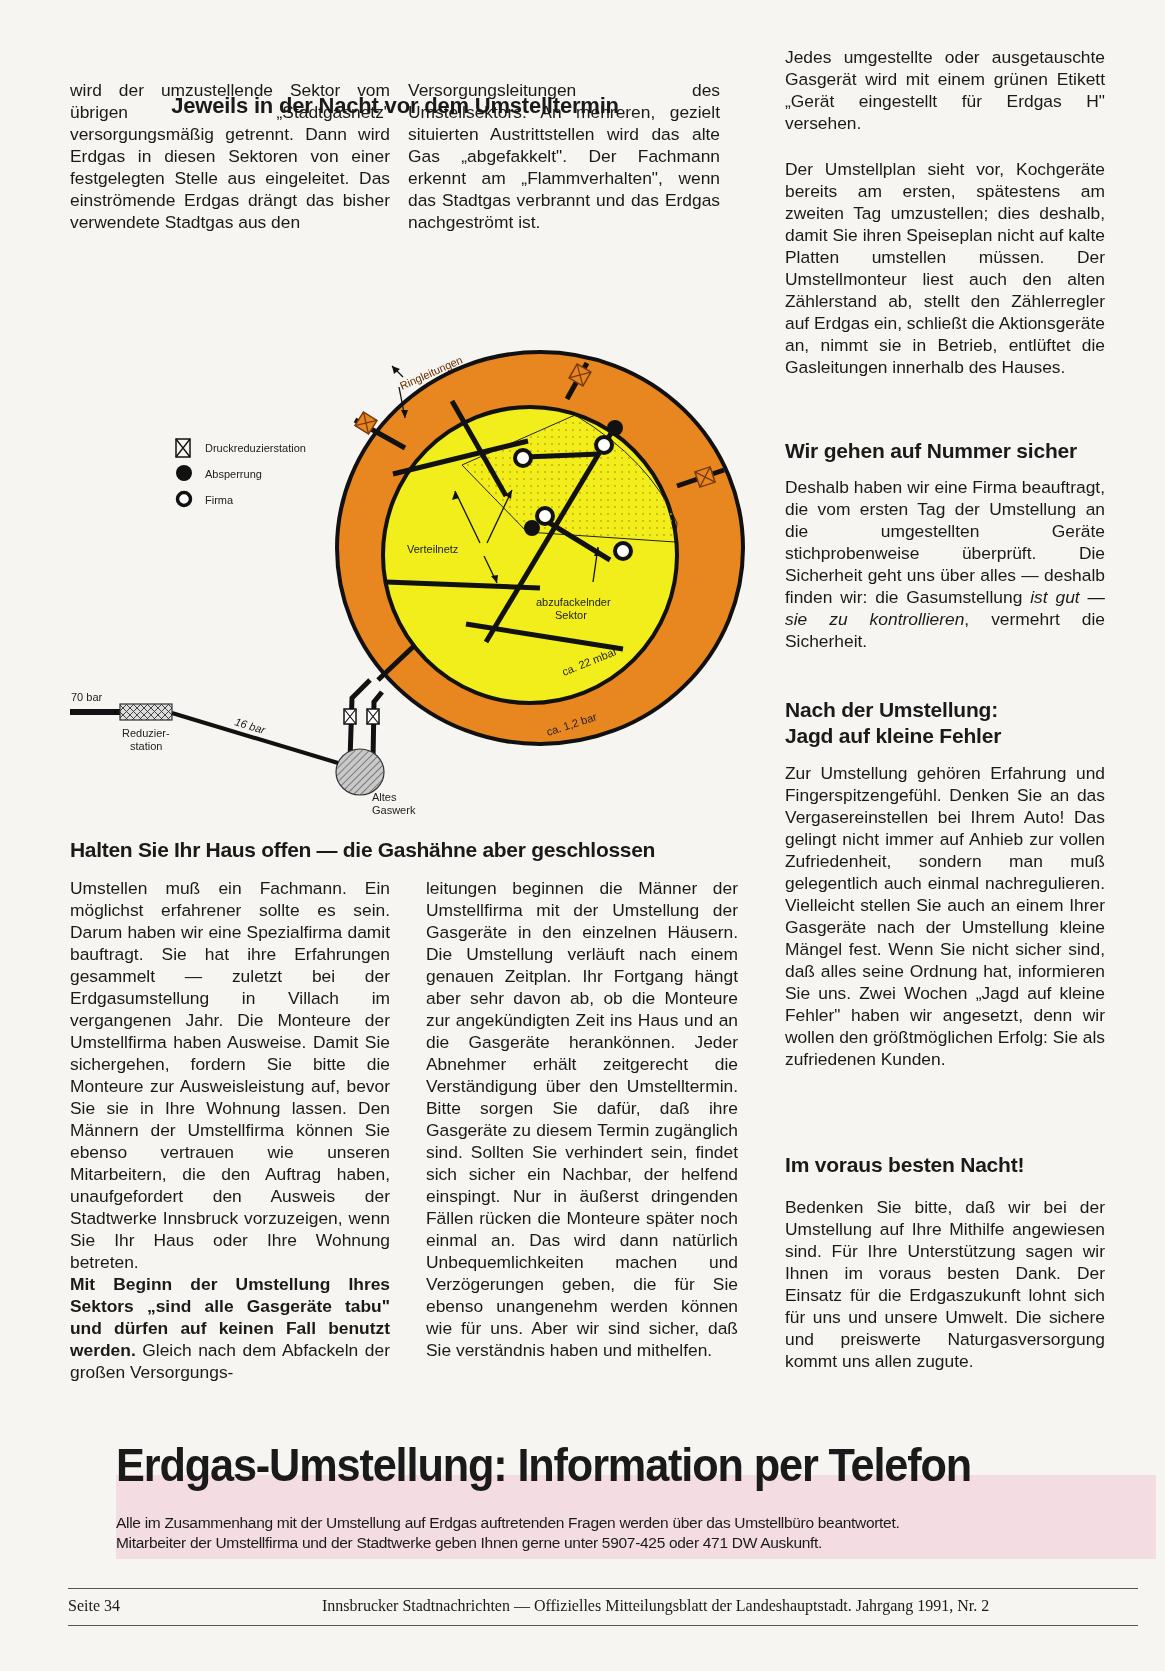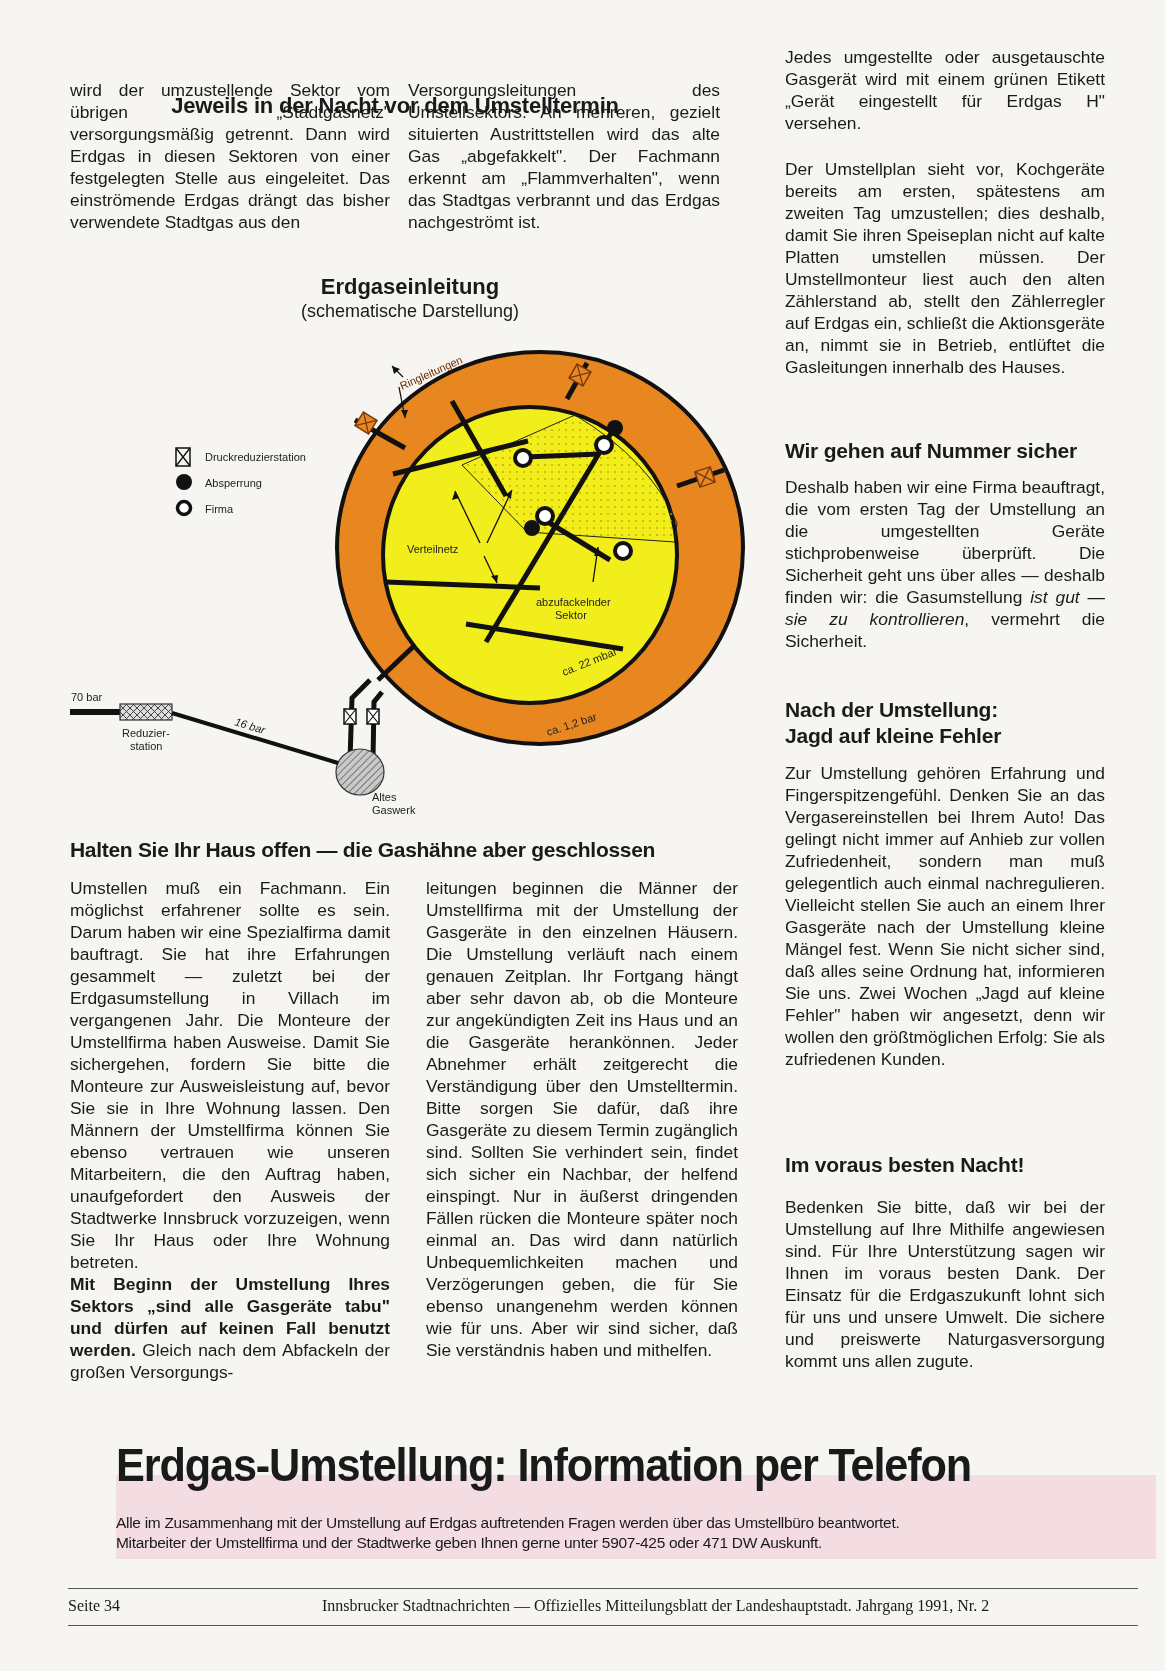--- a/index.html
+++ b/index.html
@@ -7,21 +7,21 @@
        font-family:"Liberation Sans",sans-serif;color:#1a1a1a;}
   .abs{position:absolute;}
   .h-center{font-weight:bold;font-size:22px;text-align:center;letter-spacing:-0.2px;}
   .col{position:absolute;font-size:17.4px;line-height:22px;text-align:justify;}
   .col .bold{font-weight:bold;}
   .sec-h{position:absolute;font-weight:bold;font-size:21px;line-height:26px;letter-spacing:-0.2px;}
   .diag{position:absolute;left:60px;top:260px;width:700px;height:580px;}
   .diag-title{position:absolute;left:0;width:700px;top:14px;text-align:center;}
   .diag-title .t1{font-weight:bold;font-size:22px;display:block;}
   .diag-title .t2{font-size:18px;display:block;margin-top:1px;}
-  .legend{position:absolute;font-size:11px;color:#222;margin-top:9px;}
+  .legend{position:absolute;font-size:11px;color:#222;}
   .legend-row{display:flex;align-items:center;height:26px;}
   .legend-row .sym{width:20px;height:20px;margin-right:10px;position:relative;}
   .banner{position:absolute;left:68px;top:1437px;width:1040px;height:122px;margin-left:48px;}
   .banner-band{position:absolute;left:0;top:38px;width:1040px;height:84px;background:#f3dde3;}
   .banner-title{position:absolute;left:0;top:0;font-weight:bold;font-size:46px;letter-spacing:-1.2px;line-height:56px;
                 transform:scaleX(0.94);transform-origin:left;}
   .banner-text{position:absolute;left:0;top:76px;font-size:15.5px;line-height:20px;letter-spacing:-0.3px;}
   .footer{position:absolute;left:68px;top:1588px;width:1070px;height:36px;border-top:1.5px solid #555;border-bottom:1.5px solid #555;
           font-family:"Liberation Serif",serif;font-size:16px;}
   .footer span{position:absolute;top:8px;}
@@ -43,24 +43,20 @@
 <div class="sec-h" style="left:785px;top:697px;width:330px;">
   <div>Nach der Umstellung:</div>
   <div>Jagd auf kleine Fehler</div>
 </div>
 <div class="col" style="left:785px;top:762px;width:320px;">Zur Umstellung gehören Erfahrung und Fingerspitzengefühl. Denken Sie an das Vergasereinstellen bei Ihrem Auto! Das gelingt nicht immer auf Anhieb zur vollen Zufriedenheit, sondern man muß gelegentlich auch einmal nachregulieren. Vielleicht stellen Sie auch an einem Ihrer Gasgeräte nach der Umstellung kleine Mängel fest. Wenn Sie nicht sicher sind, daß alles seine Ordnung hat, informieren Sie uns. Zwei Wochen „Jagd auf kleine Fehler" haben wir angesetzt, denn wir wollen den größtmöglichen Erfolg: Sie als zufriedenen Kunden.</div>
 
 <div class="sec-h" style="left:785px;top:1152px;width:330px;">Im voraus besten Nacht!</div>
 <div class="col" style="left:785px;top:1196px;width:320px;">Bedenken Sie bitte, daß wir bei der Umstellung auf Ihre Mithilfe angewiesen sind. Für Ihre Unterstützung sagen wir Ihnen im voraus besten Dank. Der Einsatz für die Erdgaszukunft lohnt sich für uns und unsere Umwelt. Die sichere und preiswerte Naturgasversorgung kommt uns allen zugute.</div>
 
 <div class="diag">
-  <div class="diag-title">
-    <span class="t1">Erdgaseinleitung</span>
-    <span class="t2">(schematische Darstellung)</span>
-  </div>
 
   <svg width="700" height="580" viewBox="0 0 700 580" style="position:absolute;left:0;top:0;">
     <defs>
       <pattern id="dots" width="7" height="7" patternUnits="userSpaceOnUse">
         <circle cx="2" cy="2" r="0.9" fill="#c9a400"></circle>
       </pattern>
       <pattern id="hatch" width="5" height="5" patternUnits="userSpaceOnUse" patternTransform="rotate(45)">
         <line x1="0" y1="0" x2="0" y2="5" stroke="#444" stroke-width="1.2"></line>
       </pattern>
       <pattern id="cross" width="7" height="7" patternUnits="userSpaceOnUse">

